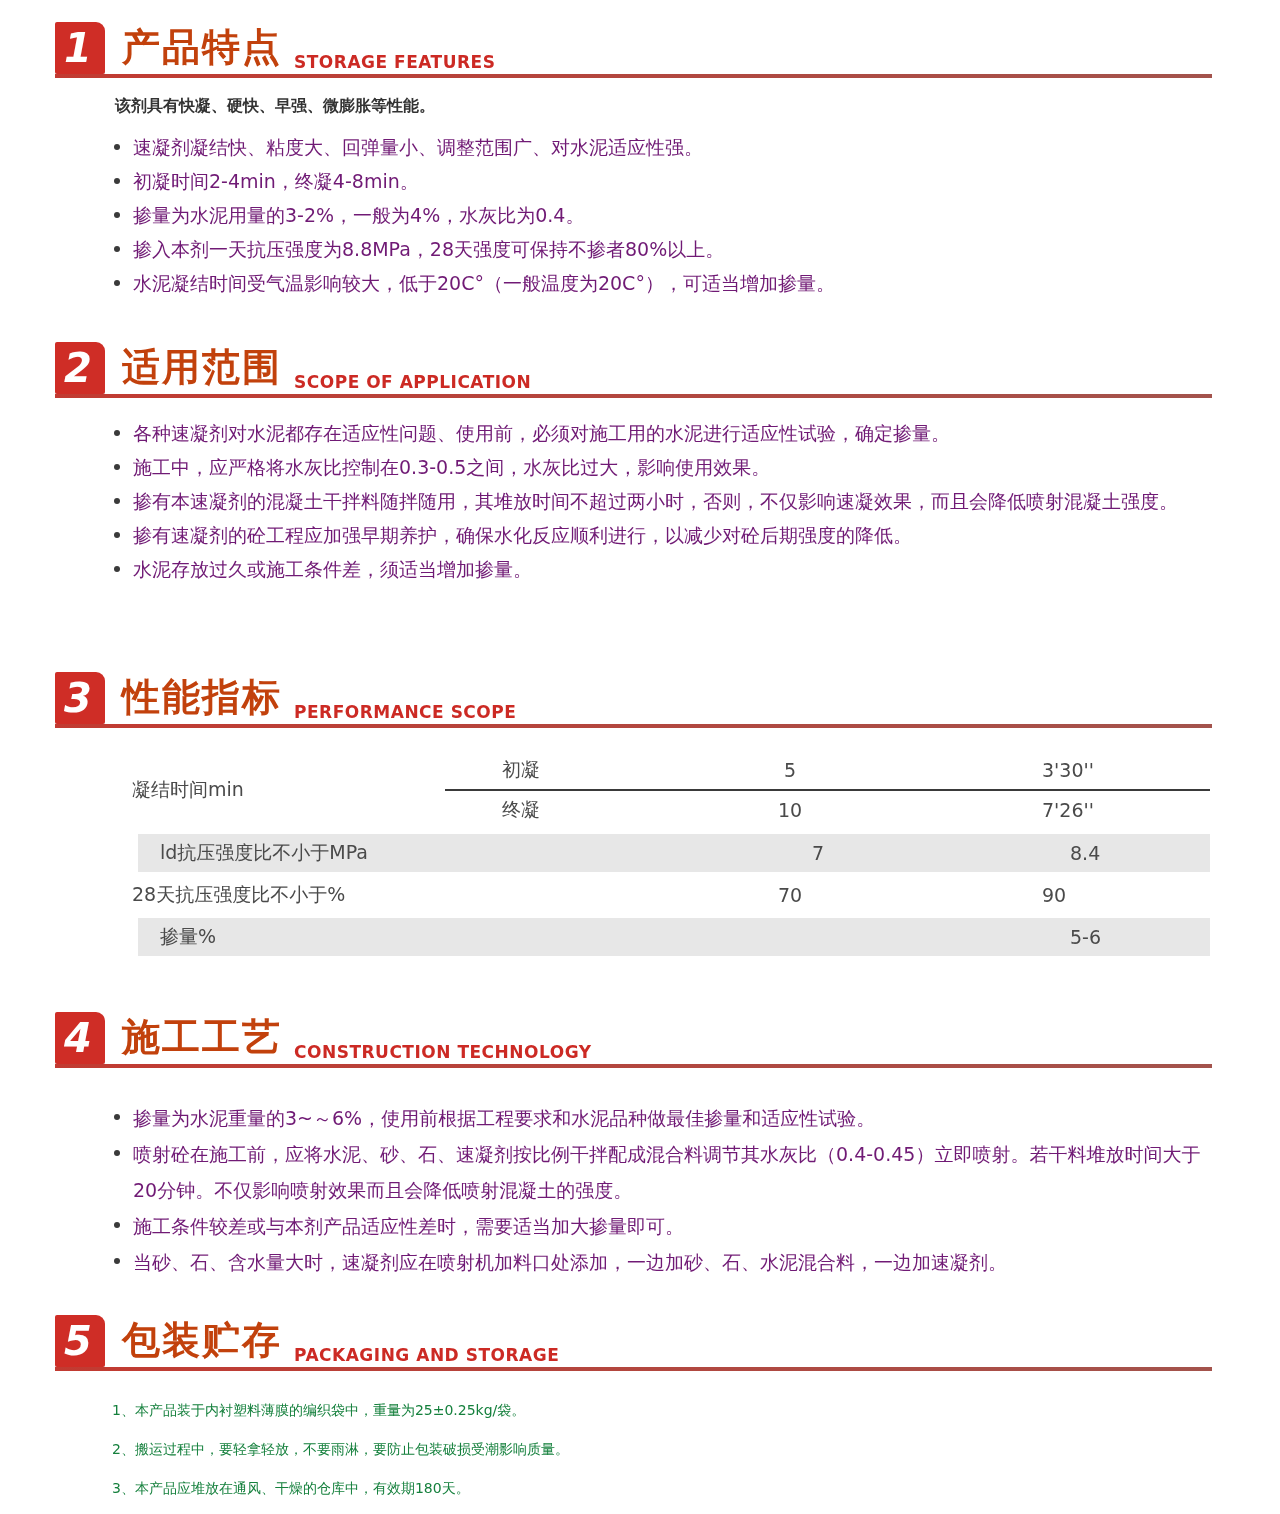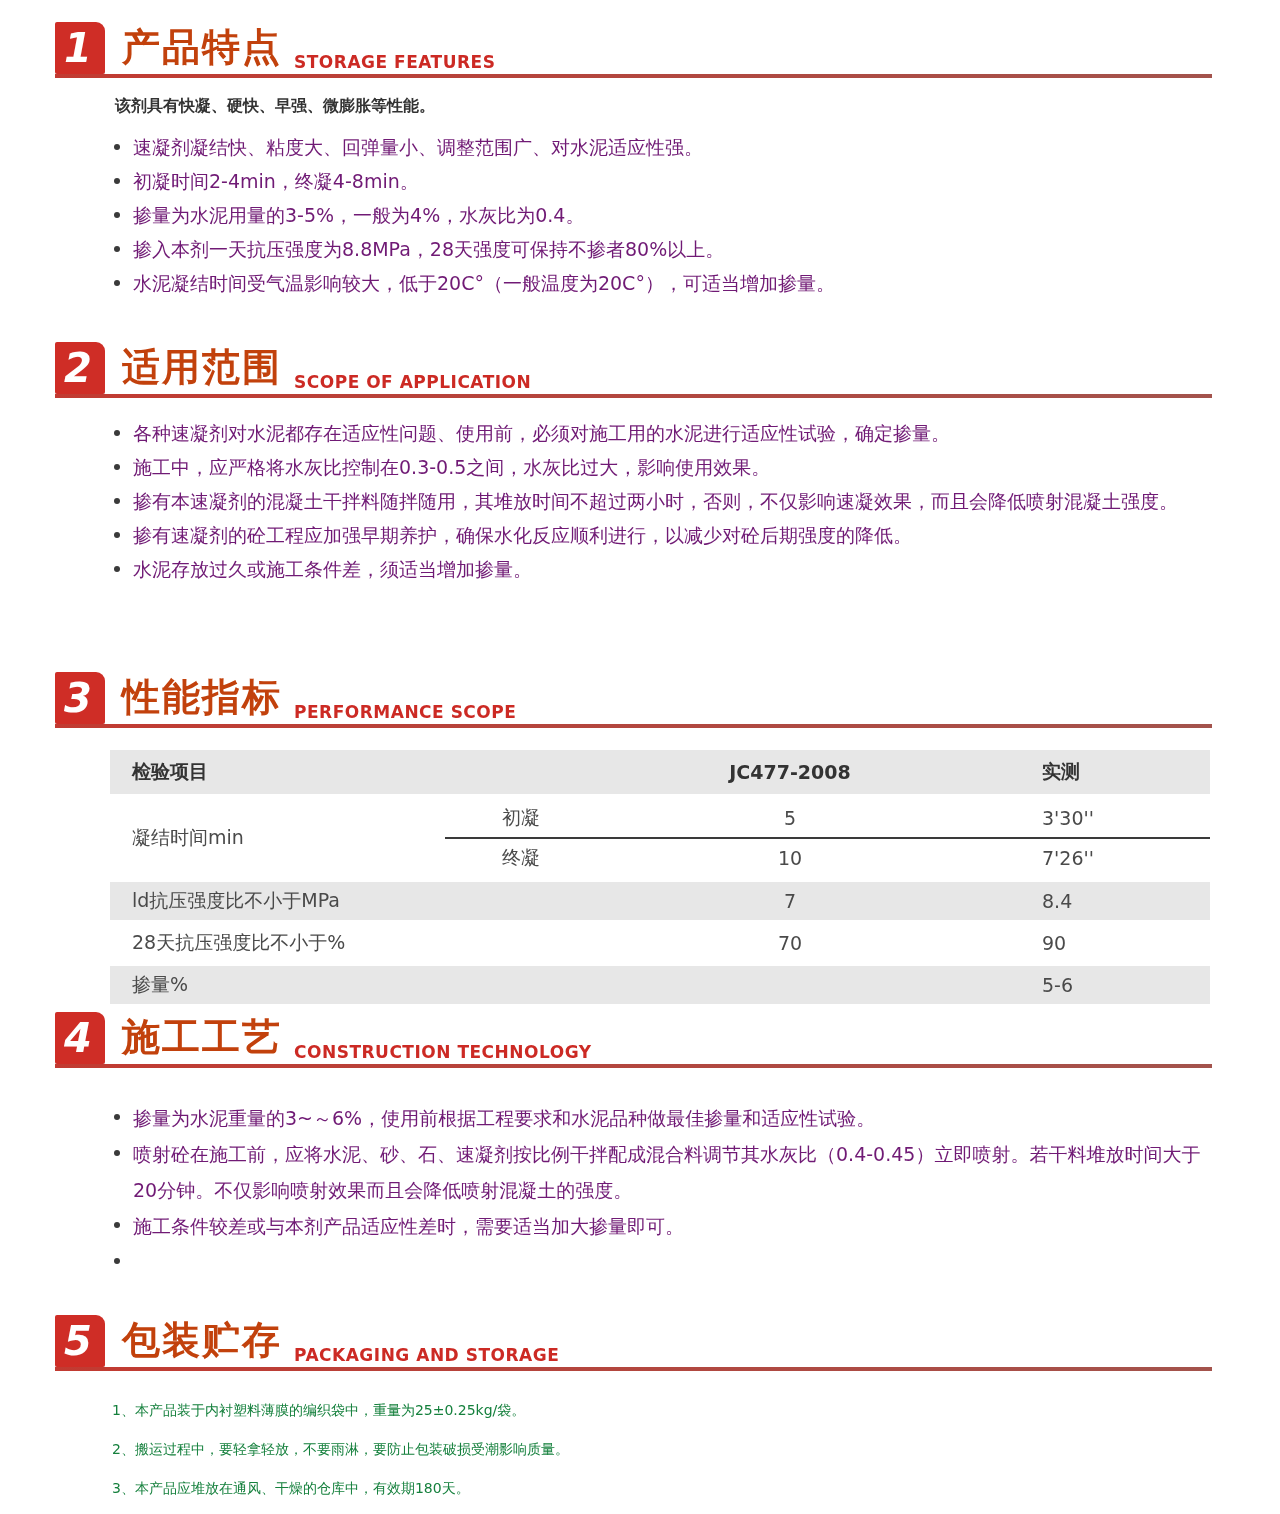--- a/index.html
+++ b/index.html
@@ -55,40 +55,40 @@
   .t-head{background:#e7e7e7;height:44px;margin-bottom:4px;color:#333333;font-weight:bold;}
   .t-cell-item{padding-left:22px;}
   .t-cell-sub{padding-left:57px;}
   .t-cell-std{text-align:center;}
   .t-cell-meas{padding-left:87px;}
   .t-group{position:relative;background:#ffffff;}
   .t-group .g-grid{display:grid;grid-template-columns:335px 180px 330px 255px;grid-template-rows:40px 40px;align-items:center;}
   .t-group .g-item{grid-row:1/3;padding-left:22px;}
   .t-group .g-divider{position:absolute;left:335px;right:0;top:50%;height:2px;background:#3a3a3a;transform:translateY(-1px);}
   .t-row{height:38px;margin-top:4px;}
-  .t-row.gray{background:#e7e7e7;}
+  .t-row.gray{background:#e7e7e7;margin-left:28px;}
   .t-row.white{background:#ffffff;}
 </style>
 </head>
 <body>
 
 <div class="section" style="top:22px;">
   <div class="sec-header">
     <div class="num-box">
         <span>1</span>
       </div>
     <div class="sec-title">产品特点</div>
     <div class="sec-sub">STORAGE FEATURES</div>
     <div class="sec-underline"></div>
   </div>
   <div class="intro">该剂具有快凝、硬快、早强、微膨胀等性能。</div>
   <ul class="bullets">
     <li><span class="dot"></span><span>速凝剂凝结快、粘度大、回弹量小、调整范围广、对水泥适应性强。</span></li>
     <li><span class="dot"></span><span>初凝时间2-4min，终凝4-8min。</span></li>
-    <li><span class="dot"></span><span>掺量为水泥用量的3-5%，一般为4%，水灰比为0.4。</span></li>
+    <li><span class="dot"></span><span>掺量为水泥用量的3-2%，一般为4%，水灰比为0.4。</span></li>
     <li><span class="dot"></span><span>掺入本剂一天抗压强度为8.8MPa，28天强度可保持不掺者80%以上。</span></li>
     <li><span class="dot"></span><span>水泥凝结时间受气温影响较大，低于20C°（一般温度为20C°），可适当增加掺量。</span></li>
   </ul>
 </div>
 
 <div class="section" style="top:342px;">
   <div class="sec-header">
     <div class="num-box">
         <span>2</span>
       </div>
@@ -109,26 +109,20 @@
   <div class="sec-header">
     <div class="num-box">
         <span>3</span>
       </div>
     <div class="sec-title">性能指标</div>
     <div class="sec-sub">PERFORMANCE SCOPE</div>
     <div class="sec-underline"></div>
   </div>
 
   <div class="spec-table">
-    <div class="t-row-grid t-head">
-      <div class="t-cell-item">检验项目</div>
-      <div class="t-cell-sub"></div>
-      <div class="t-cell-std">JC477-2008</div>
-      <div class="t-cell-meas">实测</div>
-    </div>
 
     <div class="t-group">
       <div class="g-grid">
         <div class="g-item">凝结时间min</div>
         <div class="t-cell-sub">初凝</div>
         <div class="t-cell-std">5</div>
         <div class="t-cell-meas">3'30''</div>
         <div class="t-cell-sub">终凝</div>
         <div class="t-cell-std">10</div>
         <div class="t-cell-meas">7'26''</div>
@@ -165,21 +159,21 @@
         <span>4</span>
       </div>
     <div class="sec-title">施工工艺</div>
     <div class="sec-sub">CONSTRUCTION TECHNOLOGY</div>
     <div class="sec-underline"></div>
   </div>
   <ul class="bullets" style="margin-top:32px;">
     <li><span class="dot"></span><span>掺量为水泥重量的3~～6%，使用前根据工程要求和水泥品种做最佳掺量和适应性试验。</span></li>
     <li><span class="dot"></span><span>喷射砼在施工前，应将水泥、砂、石、速凝剂按比例干拌配成混合料调节其水灰比（0.4-0.45）立即喷射。若干料堆放时间大于20分钟。不仅影响喷射效果而且会降低喷射混凝土的强度。</span></li>
     <li><span class="dot"></span><span>施工条件较差或与本剂产品适应性差时，需要适当加大掺量即可。</span></li>
-    <li><span class="dot"></span></li>
+    <li><span class="dot"></span><span>当砂、石、含水量大时，速凝剂应在喷射机加料口处添加，一边加砂、石、水泥混合料，一边加速凝剂。</span></li>
   </ul>
 </div>
 
 <div class="section" style="top:1315px;">
   <div class="sec-header">
     <div class="num-box">
         <span>5</span>
       </div>
     <div class="sec-title">包装贮存</div>
     <div class="sec-sub">PACKAGING AND STORAGE</div>

